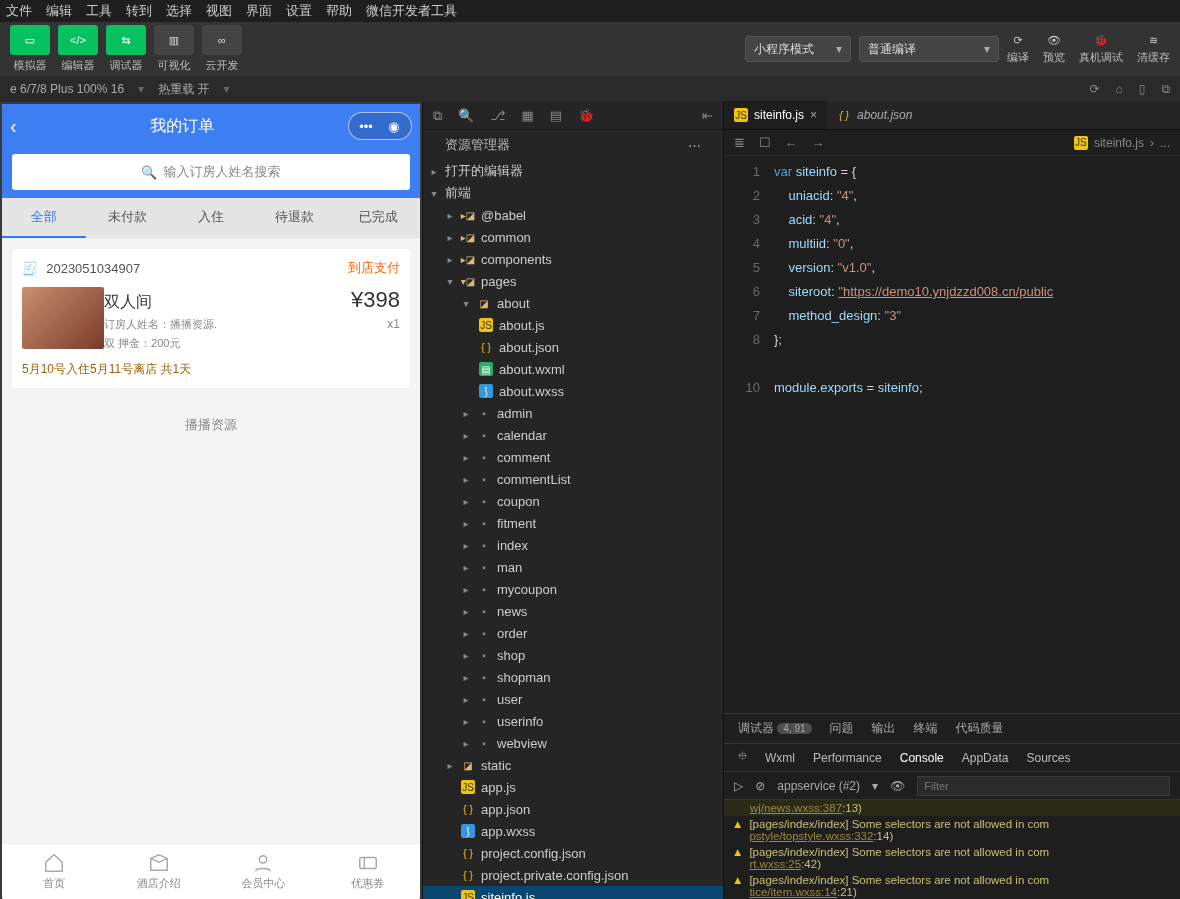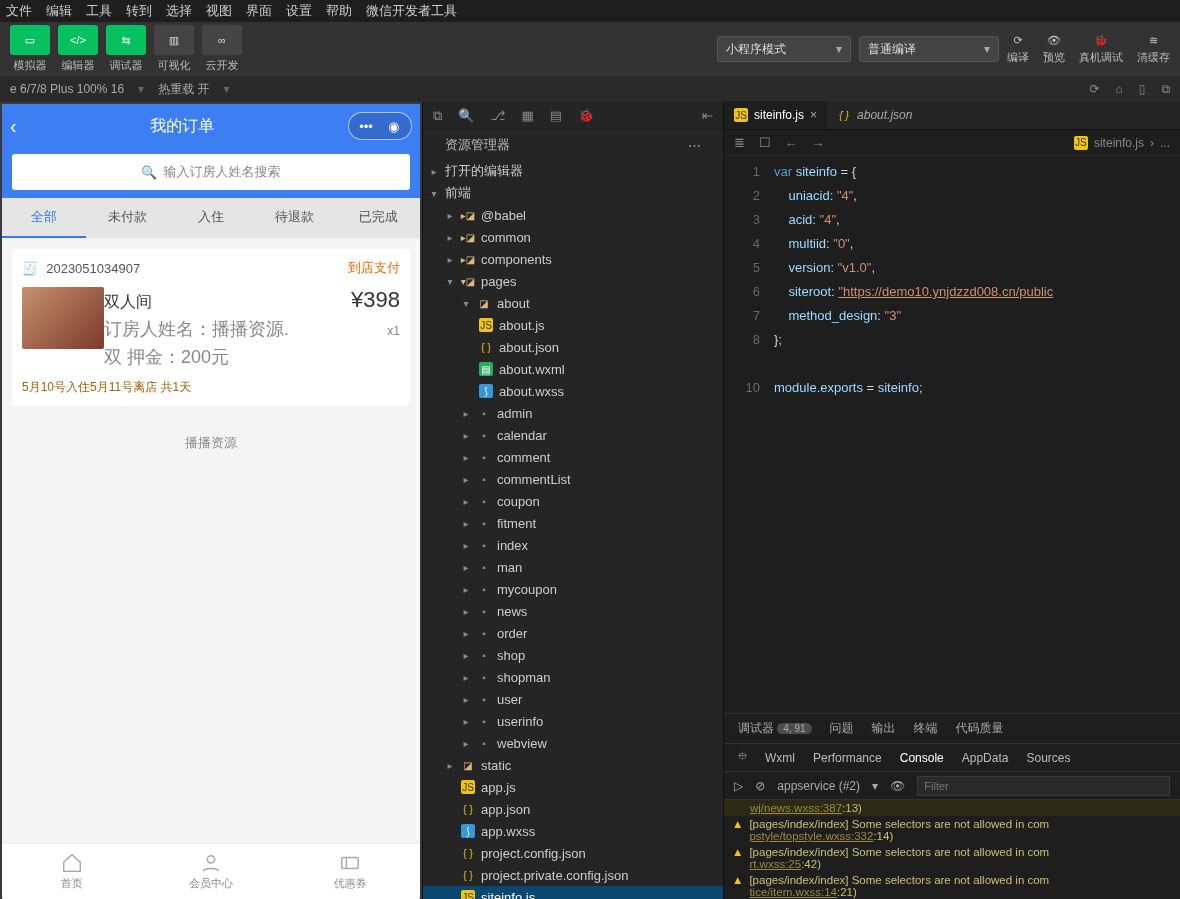--- a/index.html
+++ b/index.html
@@ -36,21 +36,21 @@
 .listarea{flex:1;background:#f4f4f4;padding:10px;}
 .card{background:#fff;border-radius:4px;padding:10px;}
 .card-hd{display:flex;align-items:center;gap:8px;color:#555;}
 .card-hd .pay{margin-left:auto;color:#f60;}
 .card-body{display:flex;margin-top:10px;}
 .thumb{width:82px;height:62px;background:linear-gradient(135deg,#c89070,#7a3a2a);border-radius:2px;}
 .card-right{flex:1;}
 .roomrow{display:flex;justify-content:space-between;align-items:baseline;}
 .roomname{color:#333;font-size:16px;}
 .price{color:#333;font-size:22px;}
-.sub{color:#888;font-size:18px;margin-top:4px;}
+.sub{color:#888;font-size:11px;margin-top:4px;}
 .qty{color:#888;font-size:12px;text-align:right;}
 .range{color:#a16207;font-size:12px;margin-top:10px;}
 .brand{color:#888;text-align:center;margin-top:28px;font-size:13px;}
 .ph-tab{height:56px;border-top:1px solid #eee;display:flex;background:#fff;}
 .ph-tab div{flex:1;display:flex;flex-direction:column;align-items:center;justify-content:center;color:#888;font-size:11px;gap:2px;}
 .ph-tab svg{width:22px;height:22px;fill:none;stroke:#aaa;stroke-width:1.6;}
 
 .midcol{width:302px;background:#252526;border-left:1px solid #111;border-right:1px solid #111;display:flex;flex-direction:column;}
 .midicons{height:28px;display:flex;align-items:center;gap:16px;padding:0 10px;color:#888;border-bottom:1px solid #1b1b1b;}
 .exptitle{padding:6px 22px;color:#bbb;display:flex;justify-content:space-between;align-items:center;}
@@ -125,21 +125,21 @@
     </div>
   <div class="iconcol">
       <div class="greybtn">▥</div>
       <span>可视化</span>
     </div>
   <div class="iconcol">
       <div class="greybtn">∞</div>
       <span>云开发</span>
     </div>
   <div style="flex:1"></div>
-  <div class="select1" style="width:134px;">小程序模式</div>
+  <div class="select1" style="width:106px;">小程序模式</div>
   <div class="select1" style="width:140px;">普通编译</div>
   <div class="tbright">
     <div class="iconcol">
         <div style="color:#ccc;">⟳</div>
         <span>编译</span>
       </div>
     <div class="iconcol">
         <div style="color:#ccc;">👁</div>
         <span>预览</span>
       </div>
@@ -219,20 +219,26 @@
       </div>
       <div class="ph-tab">
         <div>
             <svg viewBox="0 0 24 24">
               <path d="M3 11l9-8 9 8v10H3z"></path>
             </svg>
             <span>首页</span>
           </div>
         <div>
             <svg viewBox="0 0 24 24">
+              <path d="M3 7l9-4 9 4v13H3zM3 7l9 4 9-4"></path>
+            </svg>
+            <span>酒店介绍</span>
+          </div>
+        <div>
+            <svg viewBox="0 0 24 24">
               <circle cx="12" cy="8" r="4"></circle>
               <path d="M4 21c0-4 16-4 16 0"></path>
             </svg>
             <span>会员中心</span>
           </div>
         <div>
             <svg viewBox="0 0 24 24">
               <rect x="3" y="6" width="18" height="12" rx="2"></rect>
               <path d="M8 6v12"></path>
             </svg>

